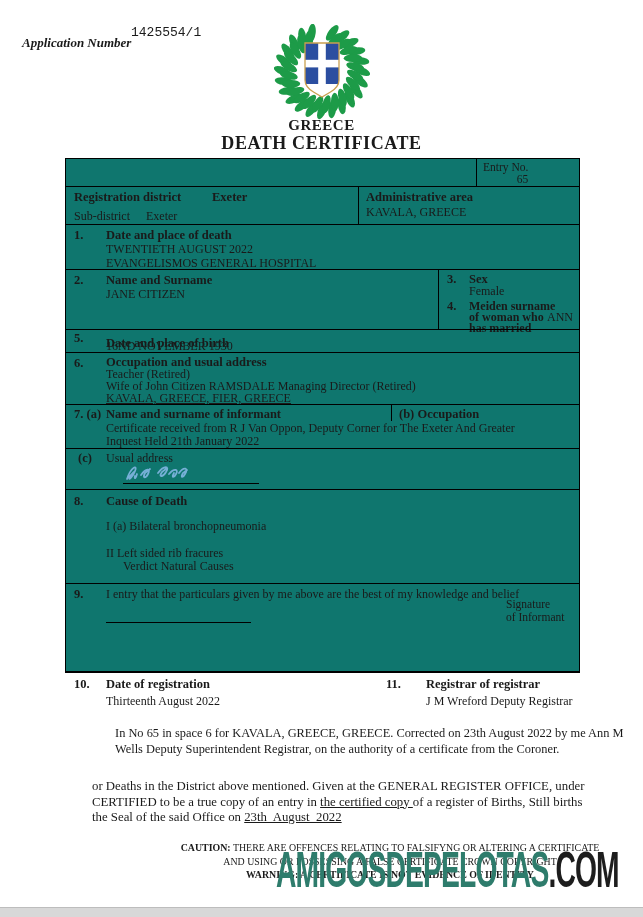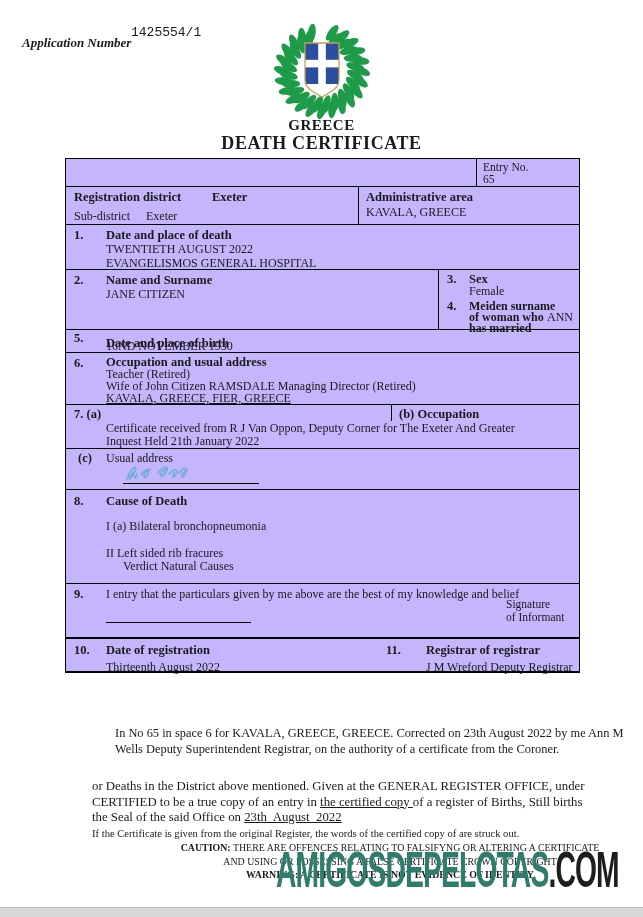--- a/index.html
+++ b/index.html
@@ -13,34 +13,34 @@
   .abs{position:absolute;}
   .b{font-weight:bold;}
   .i{font-style:italic;}
   
   .app-line{left:22px;top:25px;font-size:13px;white-space:nowrap;margin-top:10px;}
   .app-num{left:131px;top:25px;font-size:13px;white-space:nowrap;font-family:Liberation Mono, monospace;}
   .emblem{left:272px;top:24px;}
   .country-title{left:0;top:117px;width:643px;text-align:center;font-size:15px;letter-spacing:.5px;font-family:Liberation Serif, serif;}
   .doc-title{left:0;top:133px;width:643px;text-align:center;font-size:18px;letter-spacing:.6px;}
   
-  .cert-table{left:65px;top:158px;width:515px;height:515px;border:1px solid #000;border-bottom-width:2px;background:#c4b5fd;}
+  .cert-table{left:65px;top:158px;width:515px;height:515px;border:1px solid #000;border-bottom-width:2px;background:#0f766e;text-align:right;}
   .trow{position:relative;border-top:1px solid #000;font-size:12px;}
   .trow:first-child{border-top:none;}
   .row-a{height:27px;}
   .row-b{height:38px;}
   .row-1{height:45px;}
   .row-234{height:60px;}
   .row-5{height:23px;}
   .row-6{height:52px;}
   .row-7{height:44px;}
   .row-c{height:41px;}
   .row-8{height:94px;}
   .row-9{height:54px;}
-  .row-1011{height:35px;border-top-width:2px;}
+  .row-1011{height:35px;border-top-width:2px;margin-top:34px;}
   .num{position:absolute;left:8px;top:3px;font-weight:bold;font-size:12.5px;}
   .lbl{font-weight:bold;font-size:12.5px;white-space:nowrap;}
   .val{font-size:12px;white-space:nowrap;}
   .cell-line{position:absolute;white-space:nowrap;}
   .vdiv{position:absolute;top:0;bottom:0;border-left:1px solid #000;}
   .entry-cell{position:absolute;left:410px;top:0;bottom:0;border-left:1px solid #000;padding:2px 0 0 6px;}
   .right-col{position:absolute;left:372px;top:0;bottom:0;border-left:1px solid #000;}
   .r3{position:relative;height:27px;}
   .r4{position:relative;height:33px;border-top:1px solid #000;}
   .sig-underline{position:absolute;border-bottom:1px solid #000;}
@@ -185,20 +185,21 @@
     <span class="num">6.</span>
     <span class="cell-line lbl" style="left:40px;top:2px;">Occupation and usual address</span>
     <span class="cell-line val" style="left:40px;top:14px;">Teacher (Retired)</span>
     <span class="cell-line val" style="left:40px;top:26px;">Wife of John Citizen RAMSDALE Managing Director (Retired)</span>
     <span class="cell-line val" style="left:40px;top:38px;text-decoration:underline;">KAVALA, GREECE, FIER, GREECE</span>
   </div>
 
   <div class="trow row-7">
     <div class="vdiv" style="left:325px;bottom:auto;height:16px;"></div>
     <span class="num" style="top:2px;">7. (a)</span>
+    <span class="cell-line lbl" style="left:40px;top:2px;">Name and surname of informant</span>
     <span class="cell-line lbl" style="left:333px;top:2px;">(b) Occupation</span>
     <span class="cell-line val" style="left:40px;top:16px;">Certificate received from R J Van Oppon, Deputy Corner for The Exeter And Greater</span>
     <span class="cell-line val" style="left:40px;top:29px;">Inquest Held 21th January 2022</span>
   </div>
 
   <div class="trow row-c">
     <span class="num" style="left:12px;top:2px;">(c)</span>
     <span class="cell-line val" style="left:40px;top:2px;">Usual address</span>
     <svg class="informant-sig" style="left:55px;top:12px;" width="72" height="26" viewBox="0 0 72 26">
       <path d="M6 18 C10 6 17 3 14 10 C12 16 6 21 9 15 L13 11 M16 13 C15 17 13 19 14 15 M20 14 C25 7 30 7 27 13 C25 17 21 18 24 12 L29 8
@@ -239,21 +240,20 @@
 </div>
 
 <div class="para" style="left:92px;top:779px;font-size:12.8px;">
   <div>or Deaths in the District above mentioned. Given at the GENERAL REGISTER OFFICE, under</div>
   <div>
     <span>CERTIFIED to be a true copy of an entry in </span><span class="u">the certified copy </span><span>of a register of Births, Still births</span>
   </div>
   <div>
     <span>the Seal of the said Office on  </span><span class="u pre">23th  August  2022</span>
   </div>
-  <div class="fine">If the Certificate is given from the original Register, the words of the certified copy of are struck out.</div>
 </div>
 
 <div class="abs caution">
   <div><span class="b">CAUTION:</span><span> THERE ARE OFFENCES RELATING TO FALSIFYNG OR ALTERING A CERTIFICATE</span></div>
   <div>AND USING OR POSSESSING A FALSE CERTIFICATE CROWN COPYRIGHT</div>
   <div class="b">WARNING: A CERTIFICATE IS NOT EVIDENCE OF IDENTITY</div>
 </div>
 
 <div class="abs watermark">
   <span class="wm-main">AMIGOSDEPELOTAS</span><span class="wm-suffix">.COM</span>

